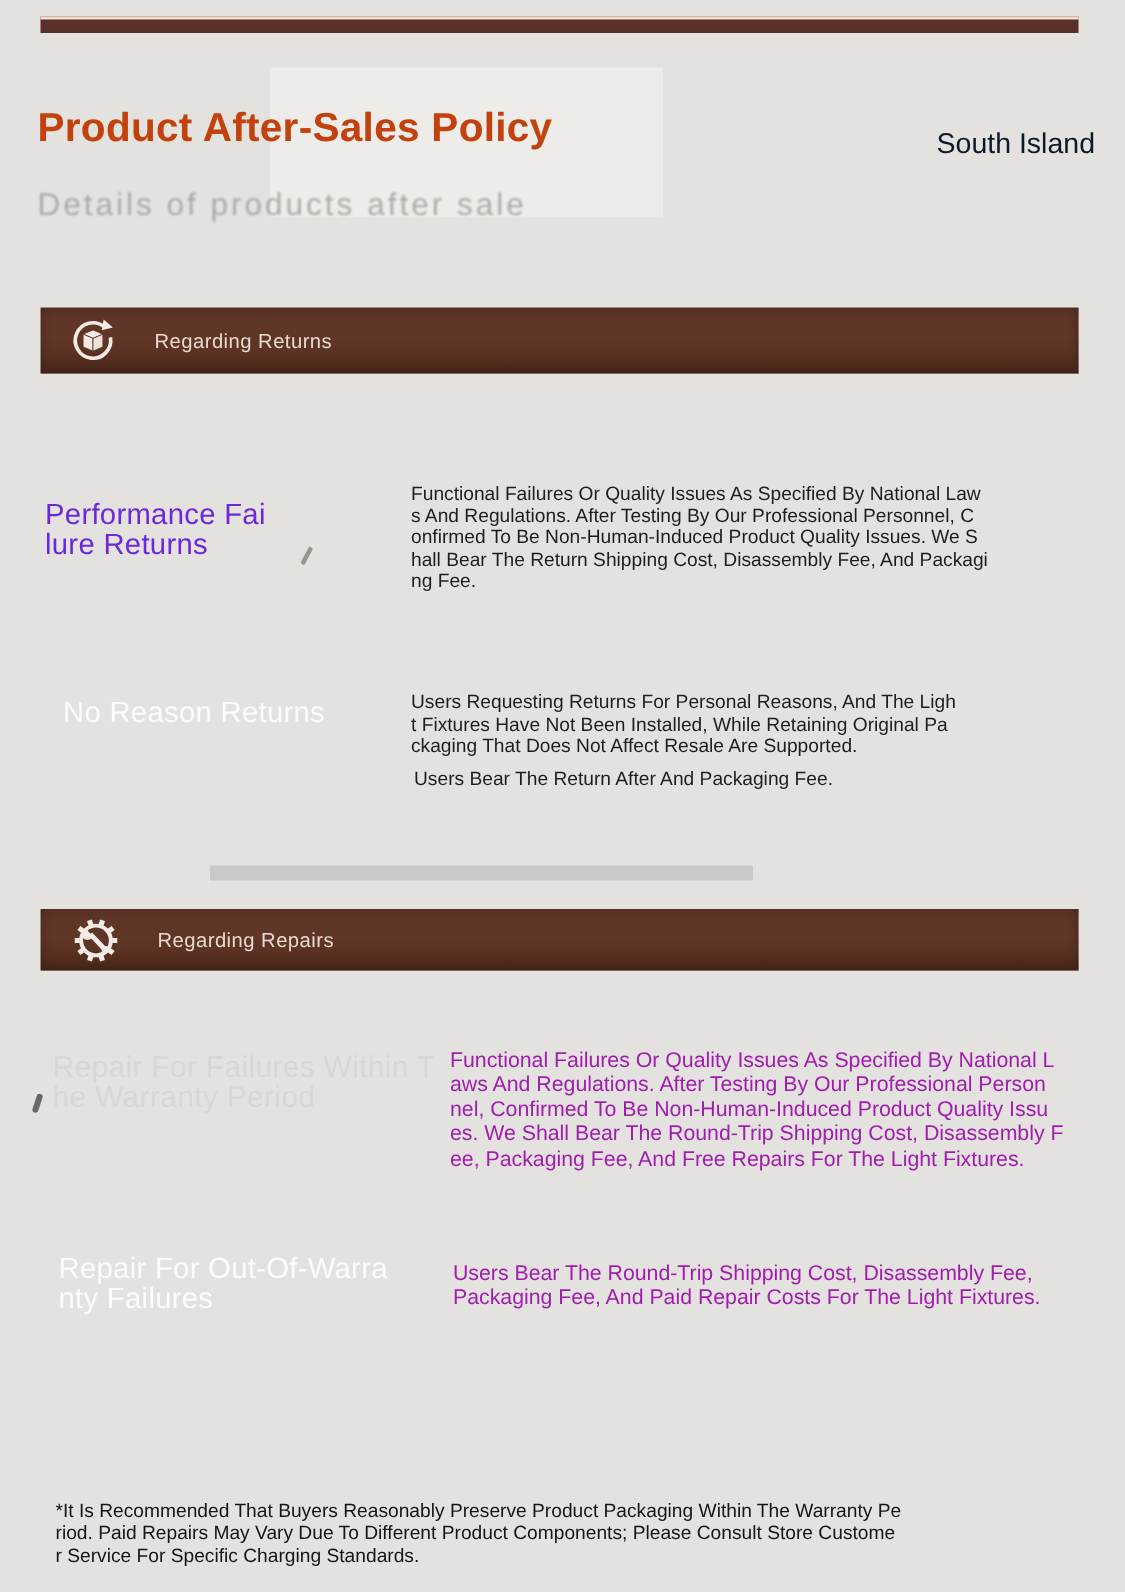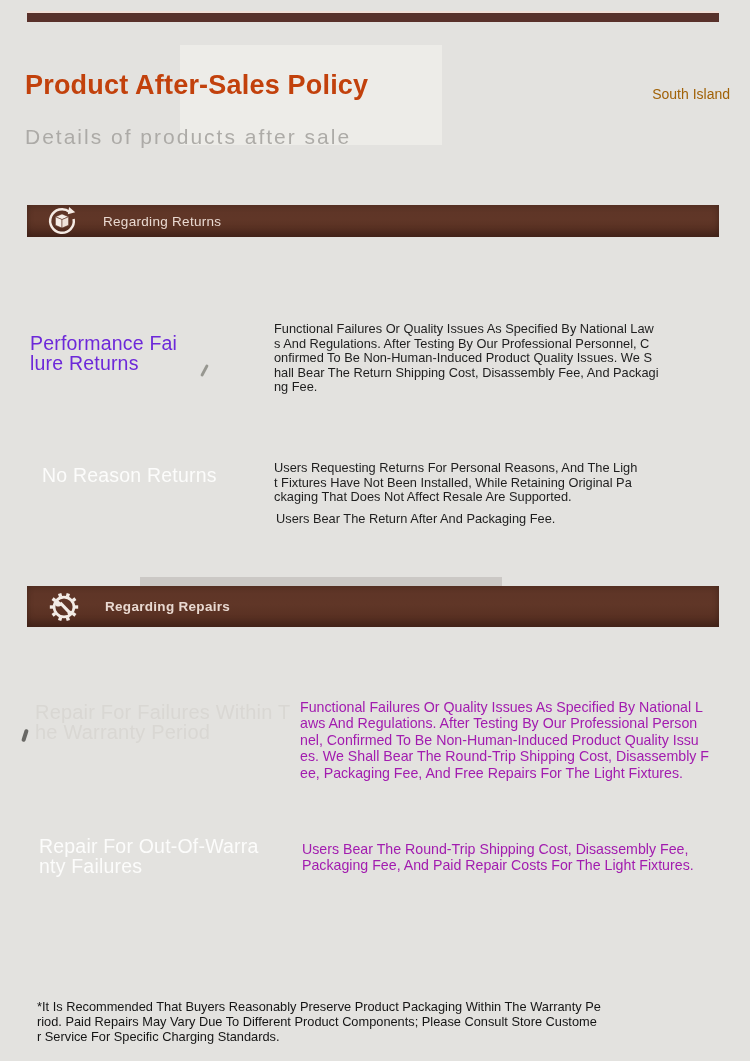--- a/index.html
+++ b/index.html
@@ -22,36 +22,36 @@
   }
   .patch-title{ left:180px; top:45px; width:262px; height:100px; }
   .patch-repairs{ left:140px; top:577px; width:362px; height:10px; background:rgba(140,134,128,.28); }
 
   .page-title{
     position:absolute; left:25px; top:70px;
     font-size:27px; font-weight:bold; color:#c2410c; letter-spacing:.2px;
   }
   .region-label{
     position:absolute; right:20px; top:86px;
-    font-size:14px; color:#a16207;
+    font-size:19px; color:#0f172a;
   }
   .ghost-subtitle{
     position:absolute; left:25px; top:125px;
     font-size:21px; color:#a7a5a1; letter-spacing:2px;
     filter:blur(.7px); opacity:.9;
   }
 
   .banner{
     position:absolute; left:27px; width:692px;
     background:linear-gradient(180deg,#5e3527 0%, #603627 45%, #532c1f 100%);
     box-shadow:inset 0 -5px 7px rgba(0,0,0,.22), inset 0 3px 5px rgba(0,0,0,.10);
     display:flex; align-items:center;
   }
-  .banner-returns{ top:205px; height:32px; }
-  .banner-repairs{ top:586px; height:41px;font-weight:bold; }
+  .banner-returns{ top:205px; height:44px; }
+  .banner-repairs{ top:606px; height:41px; }
   .banner-icon{ width:34px; height:34px; flex:0 0 auto; }
   .banner-returns .banner-icon{ margin-left:18px; }
   .banner-repairs .banner-icon{ margin-left:20px; }
   .banner-label{
     margin-left:24px; font-size:13.5px; color:#e9d9d1; letter-spacing:.3px;
   }
   .period-badge{
     position:absolute; left:555px; top:-3px; width:162px; height:49px;
     border:2px solid #e8d3c3;
     background:linear-gradient(180deg,#603627 0%, #4c2618 100%);

